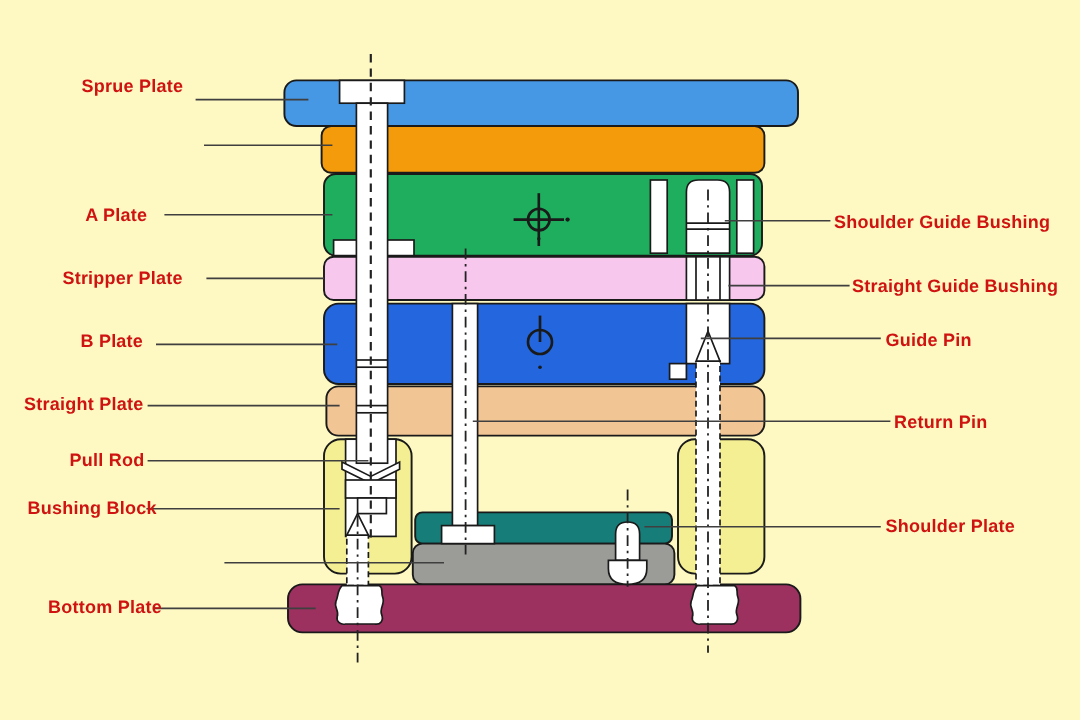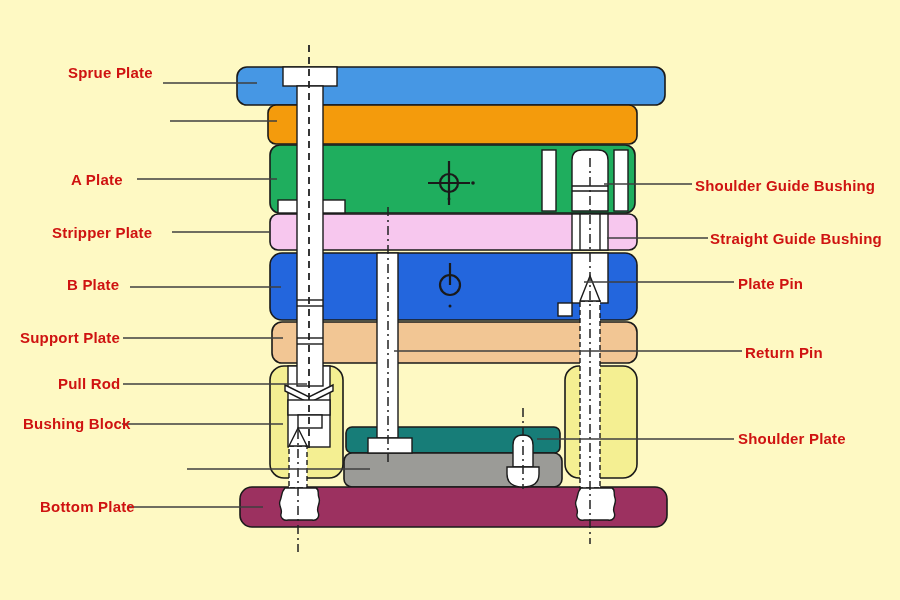--- a/index.html
+++ b/index.html
@@ -118,23 +118,23 @@
       <line class="leader" x1="584" y1="282" x2="734" y2="282"></line>
       <line class="leader" x1="394" y1="351" x2="742" y2="351"></line>
       <line class="leader" x1="537" y1="439" x2="734" y2="439"></line>
     </g>
   </svg>
 
   <div class="lbl" style="left:68px;top:64px">Sprue Plate</div>
   <div class="lbl" style="left:71px;top:171px">A Plate</div>
   <div class="lbl" style="left:52px;top:224px">Stripper Plate</div>
   <div class="lbl" style="left:67px;top:276px">B Plate</div>
-  <div class="lbl" style="left:20px;top:329px">Support Plate</div>
+  <div class="lbl" style="left:20px;top:329px">Straight Plate</div>
   <div class="lbl" style="left:58px;top:375px">Pull Rod</div>
   <div class="lbl" style="left:23px;top:415px">Bushing Block</div>
   <div class="lbl" style="left:40px;top:498px">Bottom Plate</div>
 
   <div class="lbl" style="left:710px;top:230px">Straight Guide Bushing</div>
   <div class="lbl" style="left:695px;top:177px">Shoulder Guide Bushing</div>
-  <div class="lbl" style="left:738px;top:275px">Plate Pin</div>
+  <div class="lbl" style="left:738px;top:275px">Guide Pin</div>
   <div class="lbl" style="left:745px;top:344px">Return Pin</div>
   <div class="lbl" style="left:738px;top:430px">Shoulder Plate</div>
 </div>
 
 </body></html>

